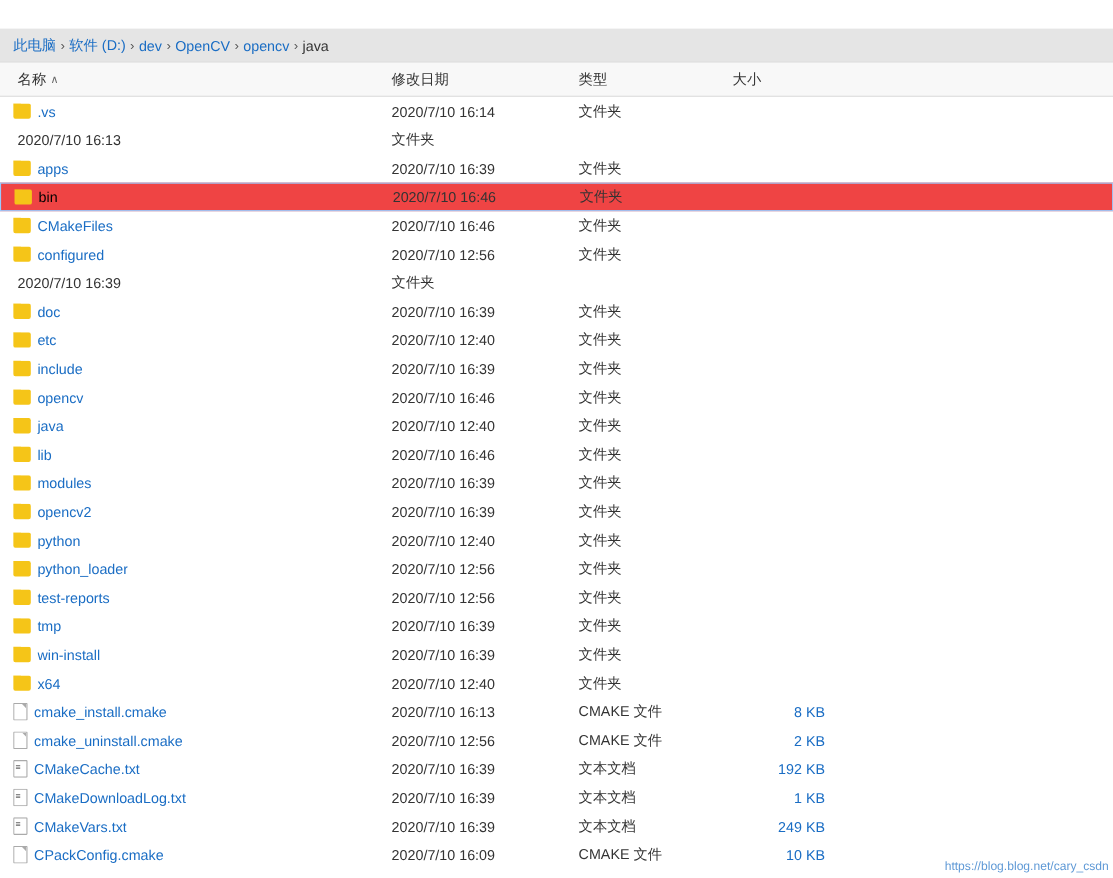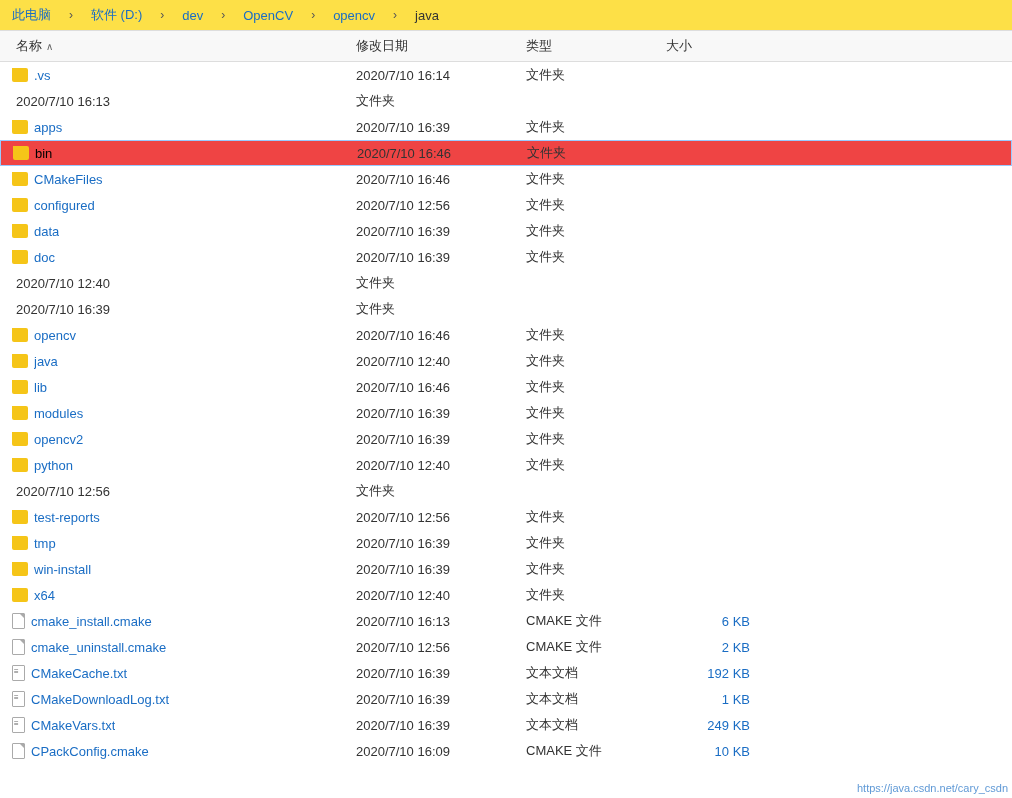--- a/index.html
+++ b/index.html
@@ -11,25 +11,26 @@
       width: 1012px;
       height: 798px;
       overflow: hidden;
     }
 
     
     .breadcrumb-bar {
       display: flex;
       align-items: center;
       padding: 6px 12px;
-      background: #fde047;
+      background: #e5e5e5;
       border-bottom: 1px solid #ddd;
       font-size: 13px;
       color: #333;
-      gap: 18px;
+      gap: 4px;
+      margin-top: 26px;
     }
     .breadcrumb-bar span.sep {
       color: #555;
       font-size: 12px;
     }
     .breadcrumb-bar span.crumb {
       color: #1a6dc4;
       cursor: pointer;
     }
     .breadcrumb-bar span.current { color: #333; }
@@ -250,43 +251,47 @@
       <div class="file-row">
     <div class="file-name-cell">
       <div class="folder-icon"></div>
       <span class="file-name">configured</span>
     </div>
     <div class="file-date">2020/7/10 12:56</div>
     <div class="file-type">文件夹</div>
     <div class="file-size"></div>
   </div>
       <div class="file-row">
-    <div class="file-name-cell">
-      <div class="folder-icon"></div>
-      <span class="file-name">data</span>
-    </div>
     <div class="file-date">2020/7/10 16:39</div>
     <div class="file-type">文件夹</div>
     <div class="file-size"></div>
   </div>
       <div class="file-row">
     <div class="file-name-cell">
       <div class="folder-icon"></div>
       <span class="file-name">doc</span>
     </div>
     <div class="file-date">2020/7/10 16:39</div>
     <div class="file-type">文件夹</div>
     <div class="file-size"></div>
   </div>
       <div class="file-row">
+    <div class="file-name-cell">
+      <div class="folder-icon"></div>
+      <span class="file-name">etc</span>
+    </div>
     <div class="file-date">2020/7/10 12:40</div>
     <div class="file-type">文件夹</div>
     <div class="file-size"></div>
   </div>
       <div class="file-row">
+    <div class="file-name-cell">
+      <div class="folder-icon"></div>
+      <span class="file-name">include</span>
+    </div>
     <div class="file-date">2020/7/10 16:39</div>
     <div class="file-type">文件夹</div>
     <div class="file-size"></div>
   </div>
       <div class="file-row">
     <div class="file-name-cell">
       <div class="folder-icon"></div>
       <span class="file-name">opencv</span>
     </div>
     <div class="file-date">2020/7/10 16:46</div>
@@ -332,20 +337,24 @@
       <div class="file-row">
     <div class="file-name-cell">
       <div class="folder-icon"></div>
       <span class="file-name">python</span>
     </div>
     <div class="file-date">2020/7/10 12:40</div>
     <div class="file-type">文件夹</div>
     <div class="file-size"></div>
   </div>
       <div class="file-row">
+    <div class="file-name-cell">
+      <div class="folder-icon"></div>
+      <span class="file-name">python_loader</span>
+    </div>
     <div class="file-date">2020/7/10 12:56</div>
     <div class="file-type">文件夹</div>
     <div class="file-size"></div>
   </div>
       <div class="file-row">
     <div class="file-name-cell">
       <div class="folder-icon"></div>
       <span class="file-name">test-reports</span>
     </div>
     <div class="file-date">2020/7/10 12:56</div>
@@ -379,21 +388,21 @@
     <div class="file-type">文件夹</div>
     <div class="file-size"></div>
   </div>
       <div class="file-row">
     <div class="file-name-cell">
       <div class="file-icon-white"></div>
       <span class="file-name">cmake_install.cmake</span>
     </div>
     <div class="file-date">2020/7/10 16:13</div>
     <div class="file-type">CMAKE 文件</div>
-    <div class="file-size">6 KB</div>
+    <div class="file-size">8 KB</div>
   </div>
       <div class="file-row">
     <div class="file-name-cell">
       <div class="file-icon-white"></div>
       <span class="file-name">cmake_uninstall.cmake</span>
     </div>
     <div class="file-date">2020/7/10 12:56</div>
     <div class="file-type">CMAKE 文件</div>
     <div class="file-size">2 KB</div>
   </div>
@@ -429,13 +438,13 @@
       <div class="file-icon-white"></div>
       <span class="file-name">CPackConfig.cmake</span>
     </div>
     <div class="file-date">2020/7/10 16:09</div>
     <div class="file-type">CMAKE 文件</div>
     <div class="file-size">10 KB</div>
   </div>
     </div>
 </div>
 
-<div class="watermark">https://java.csdn.net/cary_csdn</div>
+<div class="watermark">https://blog.blog.net/cary_csdn</div>
 
 </body></html>

